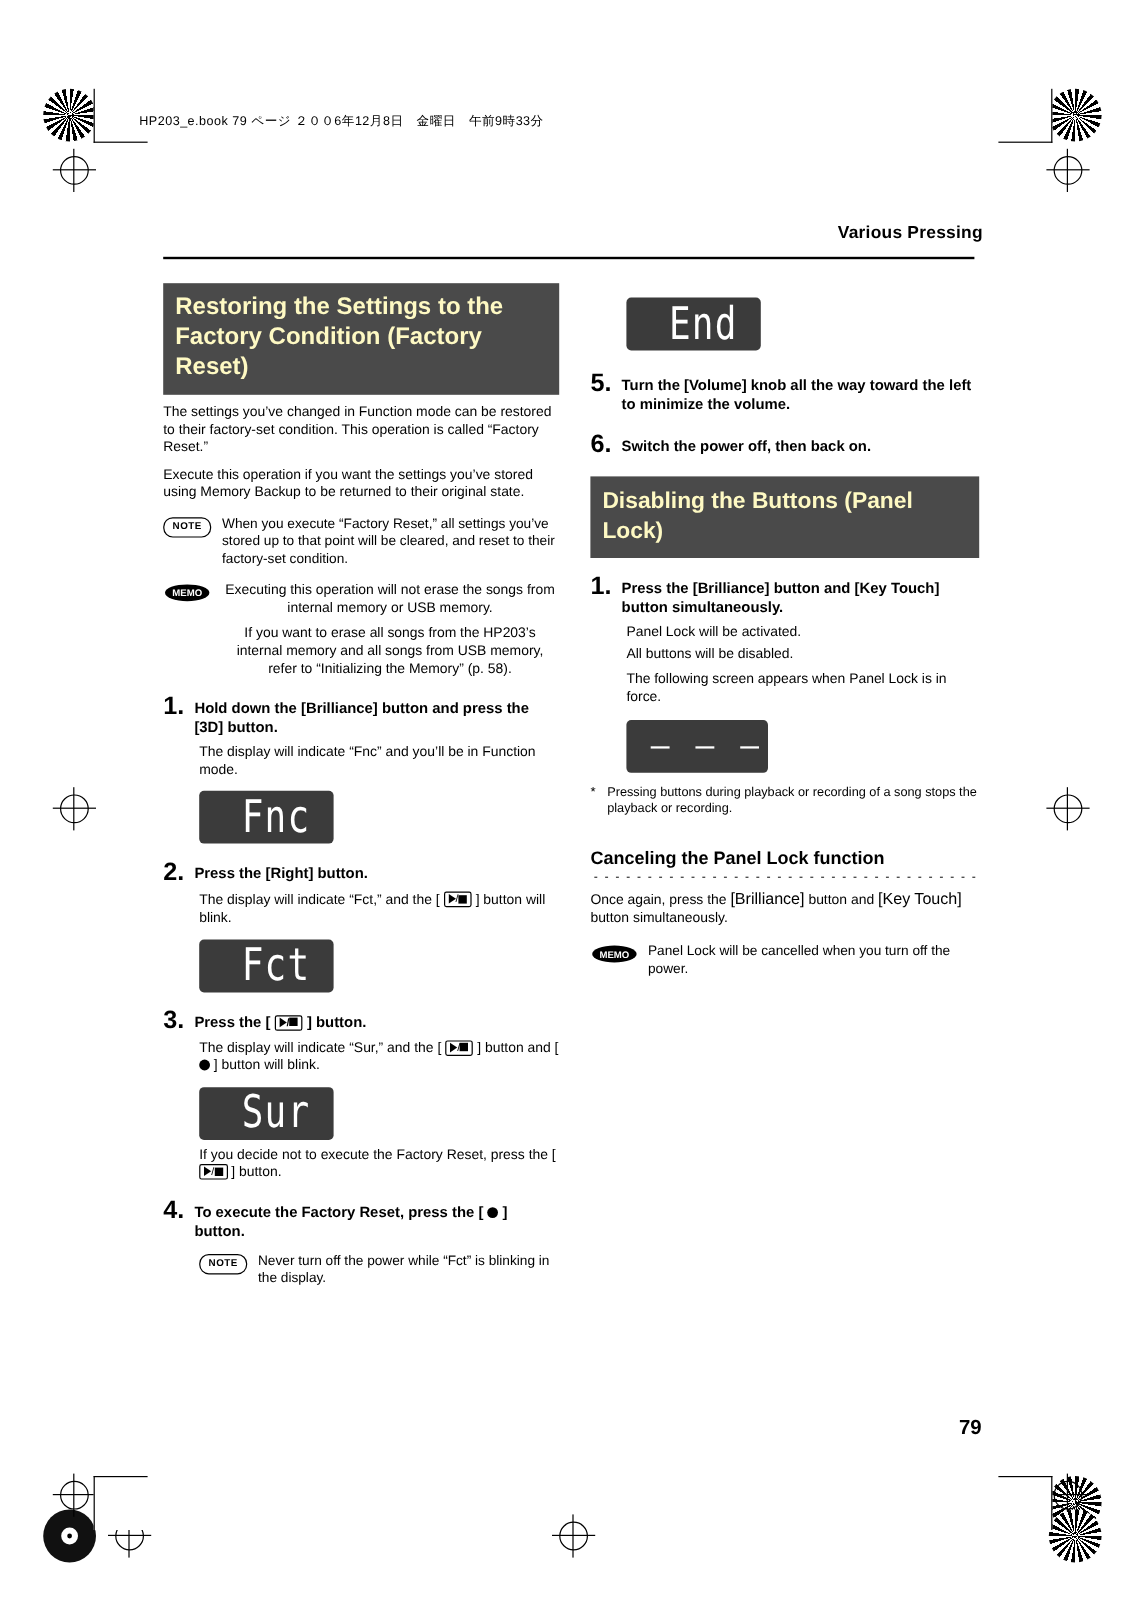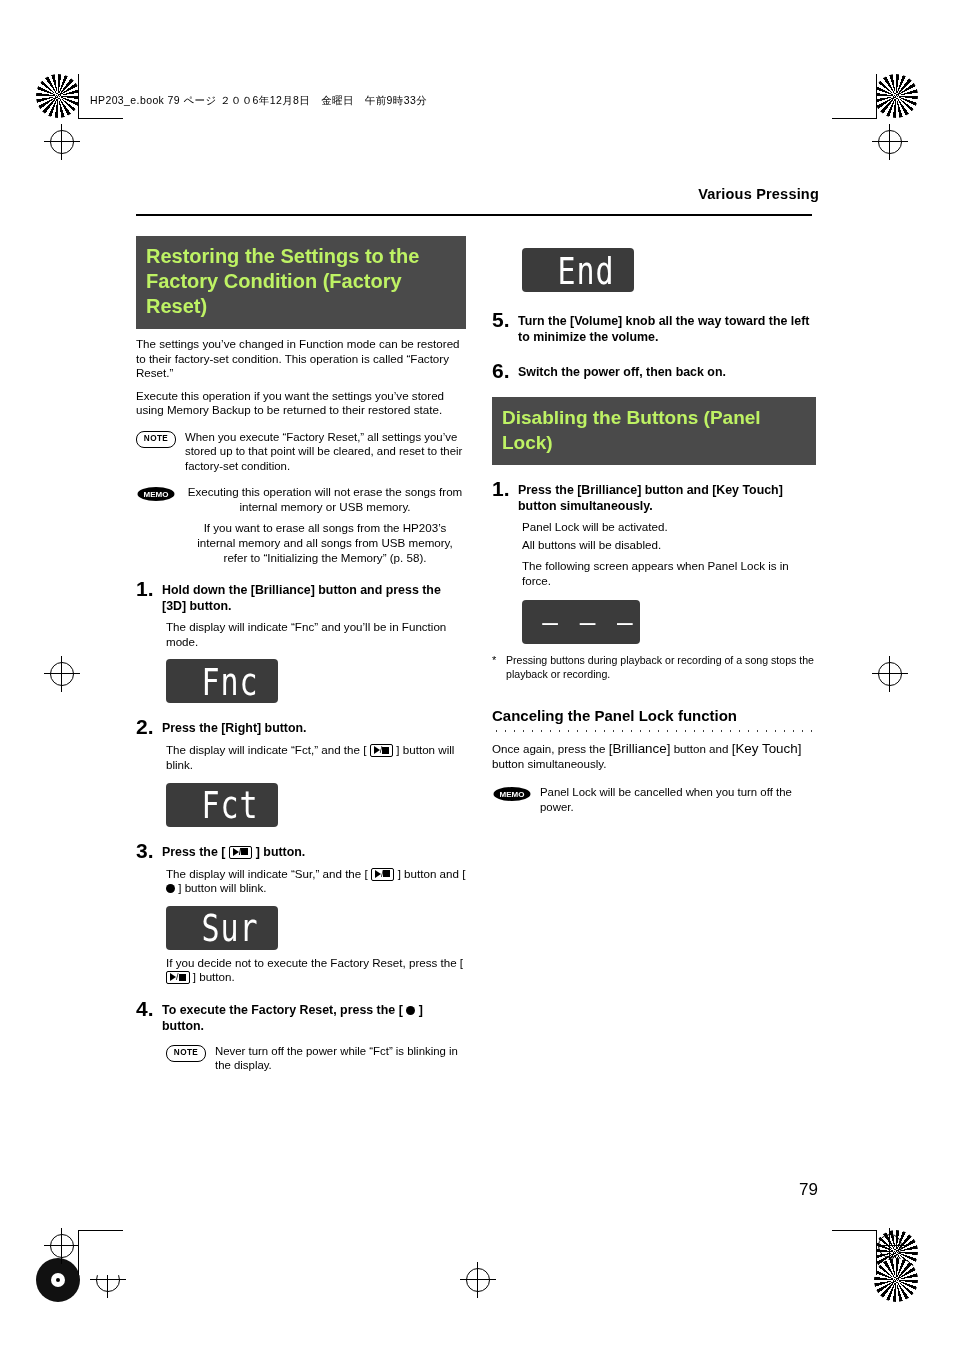--- a/index.html
+++ b/index.html
@@ -22,40 +22,40 @@
     background:#fff;}
   .dot-target:before{content:"";position:absolute;left:20px;top:20px;width:4px;height:4px;border-radius:50%;
     background:#000;z-index:2;}
 
   .crossmark{position:absolute;width:22px;height:22px;border-radius:50%;border:1px solid #000;}
   .crossmark:before{content:"";position:absolute;left:-7px;top:10px;width:36px;height:1px;background:#000;}
   .crossmark:after{content:"";position:absolute;left:10px;top:-7px;width:1px;height:36px;background:#000;}
 
   
   .bookline{
-    position:absolute;left:90px;top:94px;font-size:10.5px;letter-spacing:0.4px;
+    position:absolute;left:116px;top:94px;font-size:10.5px;letter-spacing:0.4px;
     font-family:"Liberation Sans", sans-serif;color:#000;white-space:nowrap;
   }
 
   
   .runhead{
     position:absolute;right:135px;top:186px;font-size:14.5px;font-weight:bold;color:#000;
     letter-spacing:0.2px;
   }
   .rule{
     position:absolute;left:136px;top:214px;width:676px;height:2px;background:#000;
   }
 
   
   .col{position:absolute;top:236px;width:330px;}
   .col-left{left:136px;}
   .col-right{left:492px;width:324px;}
 
   h1.bar{
-    background:#4a4a4a;color:#bef264;font-size:20px;line-height:25px;font-weight:bold;
+    background:#4a4a4a;color:#fef9c3;font-size:20px;line-height:25px;font-weight:bold;
     margin:0;padding:8px 10px 10px 10px;
   }
   h1.bar.small{font-size:19px;line-height:25px;}
   p{
     font-size:11.6px;line-height:14.6px;margin:8px 0 0 0;color:#000;
   }
   .step{
     display:flex;margin-top:14px;
   }
   .step .num{
@@ -115,21 +115,21 @@
     margin-top:5px;height:4px;
     background-image:radial-gradient(#000 1.1px, transparent 1.2px);
     background-size:9px 4px;background-repeat:repeat-x;
   }
 
   .star-row{display:flex;margin-top:10px;}
   .star-row .st{flex:0 0 14px;font-size:11px;line-height:13px;}
   .star-row .stx{font-size:10.6px;line-height:13.4px;}
 
   .pageno{
-    position:absolute;right:136px;top:1180px;font-size:17px;font-weight:normal;
+    position:absolute;right:136px;top:1180px;font-size:17px;font-weight:bold;
   }
   .mixed{font-size:11.6px;line-height:15px;}
   .mixed .big{font-size:13.4px;}
 </style>
 </head>
 <body>
 
 <div class="page">
 
   <div class="radial" style="left:36px;top:74px;"></div>
@@ -156,21 +156,21 @@
 
   <div class="bookline">HP203_e.book 79 ページ ２００6年12月8日　金曜日　午前9時33分</div>
   <div class="runhead">Various Pressing</div>
   <div class="rule"></div>
 
   <div class="col col-left">
 
     <h1 class="bar">Restoring the Settings to the Factory Condition (Factory Reset)</h1>
 
     <p>The settings you’ve changed in Function mode can be restored to their factory-set condition. This operation is called “Factory Reset.”</p>
-    <p>Execute this operation if you want the settings you’ve stored using Memory Backup to be returned to their restored state.</p>
+    <p>Execute this operation if you want the settings you’ve stored using Memory Backup to be returned to their original state.</p>
 
     <div class="note-row">
       <div class="note-badge">NOTE</div>
       <div class="body">When you execute “Factory Reset,” all settings you’ve stored up to that point will be cleared, and reset to their factory-set condition.</div>
     </div>
 
     <div class="note-row">
       <div class="memo-badge">
         <svg width="40" height="17" viewBox="0 0 40 17">
           <ellipse cx="20" cy="9" rx="18.5" ry="7" fill="#000"></ellipse>

